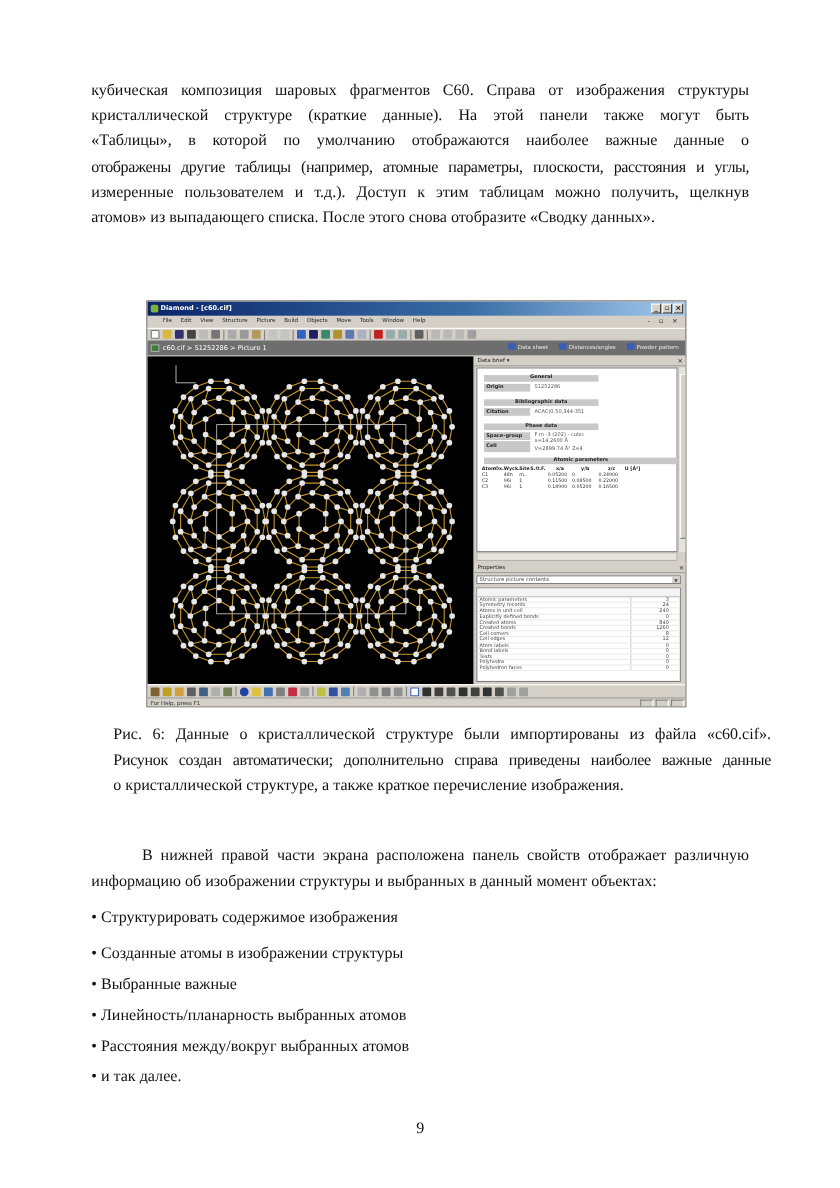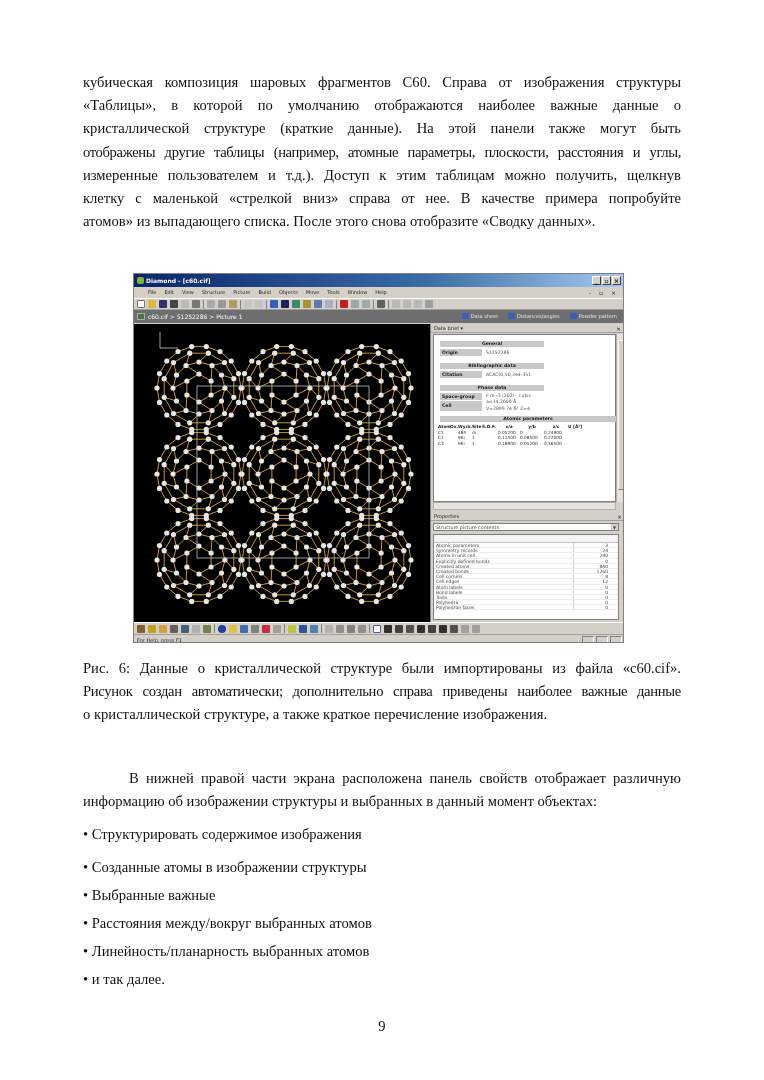--- a/index.html
+++ b/index.html
@@ -59,25 +59,24 @@
   .statusbar .cells { position: absolute; right: 3px; top: 1px; display: flex; gap: 2px; }
   .statusbar .cells span { width: 12px; height: 8px; border: 1px solid #808080; border-right-color: #fff; border-bottom-color: #fff; }
 
   .pagenum { position: absolute; left: 0; width: 764px; top: 1018px; text-align: center; font-size: 14.6px; }
 </style>
 </head>
 <body>
 
 <div class="para" style="top:71px;">
   <span class="ln">кубическая композиция шаровых фрагментов С60. Справа от изображения структуры</span>
+  <span class="ln">кристаллической структуре (краткие данные). На этой панели также могут быть</span>
   <span class="ln">«Таблицы», в которой по умолчанию отображаются наиболее важные данные о</span>
-  <span class="ln">кристаллической структуре (краткие данные). На этой панели также могут быть</span>
   <span class="ln" style="letter-spacing:-0.35px;">отображены другие таблицы (например, атомные параметры, плоскости, расстояния и углы,</span>
   <span class="ln">измеренные пользователем и т.д.). Доступ к этим таблицам можно получить, щелкнув</span>
-  <span class="ln">клетку с маленькой «стрелкой вниз» справа от нее. В качестве примера попробуйте</span>
   <span class="ln last">атомов» из выпадающего списка. После этого снова отобразите «Сводку данных».</span>
 </div>
 
 <div class="win">
   <div class="titlebar">
     <span class="ico"></span>
     <span>Diamond - [c60.cif]</span>
     <div class="wbtns">
       <span>_</span>
       <span>▫</span>
@@ -1352,33 +1351,33 @@
   <div class="statusbar">
     <span>For Help, press F1</span>
     <div class="cells">
         <span></span>
         <span></span>
         <span></span>
       </div>
   </div>
 </div>
 
-<div class="para" style="top:657px;">
+<div class="para" style="top:657px;margin-left:20px;">
   <span class="ln">Рис. 6: Данные о кристаллической структуре были импортированы из файла «c60.cif».</span>
   <span class="ln" style="letter-spacing:-0.3px;">Рисунок создан автоматически; дополнительно справа приведены наиболее важные данные</span>
   <span class="ln last">о кристаллической структуре, а также краткое перечисление изображения.</span>
 </div>
 
 <div class="para" style="top:767px;">
   <span class="ln indent">В нижней правой части экрана расположена панель свойств отображает различную</span>
   <span class="ln last">информацию об изображении структуры и выбранных в данный момент объектах:</span>
 </div>
 
 <div class="para" style="top:820px;line-height:28px;">
   <span class="ln last" style="height:33px;">• Структурировать содержимое изображения</span>
   <span class="ln last">• Созданные атомы в изображении структуры</span>
   <span class="ln last">• Выбранные важные</span>
+  <span class="ln last">• Линейность/планарность выбранных атомов</span>
   <span class="ln last">• Расстояния между/вокруг выбранных атомов</span>
-  <span class="ln last">• Линейность/планарность выбранных атомов</span>
   <span class="ln last">• и так далее.</span>
 </div>
 
 <div class="pagenum">9</div>
 
 </body></html>

